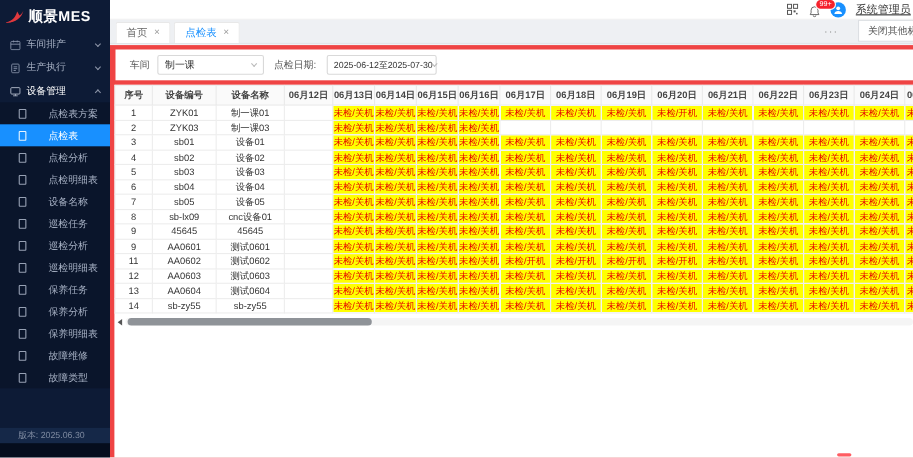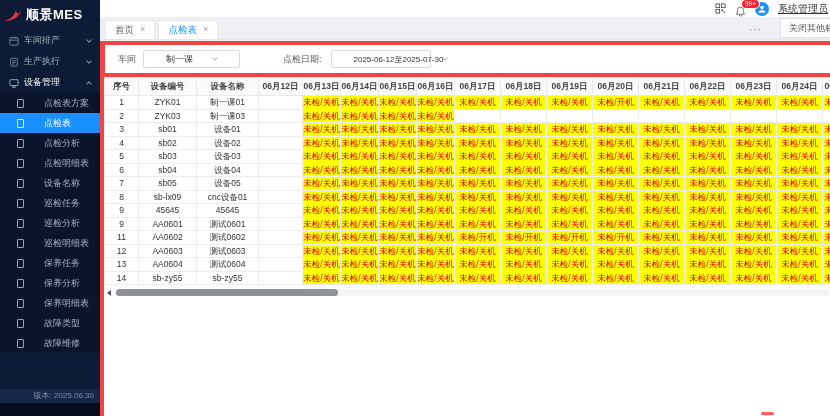--- a/index.html
+++ b/index.html
@@ -17,21 +17,21 @@
   .p-icon { width:10px; height:10px; flex:0 0 auto; opacity:.85; }
   .chev { width:4px; height:4px; border-right:1px solid #8a93a6; border-bottom:1px solid #8a93a6;
           transform:rotate(45deg); margin-left:auto; margin-top:-2px; }
   .chev.up { transform:rotate(-135deg); margin-top:2px; }
   .submenu { background:#0a152b; }
   .sub-item { height:20px; display:flex; align-items:center; gap:20px; padding-left:17px;
               color:#a6b0c3; font-size:9px; cursor:pointer; }
   .sub-item.active { background:var(--accent,#1890ff); color:#fff; }
   .doc-icon { width:7px; height:9px; border:1px solid currentColor; border-radius:1px; flex:0 0 auto; opacity:.9; }
   .version-bar { position:absolute; left:0; right:0; bottom:13px; height:14px; background:#152848;
-                 color:#7e8aa0; font-size:8px; line-height:14px; text-align:right; padding-right:6px; }
+                 color:#7e8aa0; font-size:8px; line-height:14px; text-align:right; padding-right:23px; }
   .bottom-strip { position:absolute; left:0; right:0; bottom:0; height:13px; background:#050d1d; }
 
   
   .main { position:absolute; left:100px; top:0; right:0; bottom:0; }
   .topbar { height:18px; background:#fff; display:flex; align-items:center; justify-content:flex-end;
             gap:9px; border-bottom:1px solid #f0f0f0; padding-right:2px; }
   .tb-icon { width:11px; height:11px; }
   .bell-wrap { position:relative; width:11px; height:11px; }
   .badge { position:absolute; top:-4px; left:6px; background:var(--badge,#f5222d); color:#fff;
            font-size:6.5px; line-height:8px; padding:0 3px; border-radius:6px; border:1px solid #fff; white-space:nowrap; }
@@ -50,21 +50,21 @@
   .tab-more { position:absolute; right:68px; bottom:4px; font-size:10px; color:#888; letter-spacing:1px; cursor:pointer; }
   .close-others { position:absolute; left:calc(100% - 50px); bottom:1px; height:20px; line-height:18px;
                   background:#fff; border:1px solid #dcdfe3; font-size:9px; color:#555;
                   padding:0 8px; white-space:nowrap; cursor:pointer; }
 
   .content { position:absolute; top:41px; left:0; right:0; bottom:0; background:#ef4444; }
   .filter-card { margin:4px 0 0 5px; height:28px; background:#fff; display:flex; align-items:center;
                  gap:7px; padding-left:13px; }
   .f-label { font-size:9px; color:#555; white-space:nowrap; }
   .select-box { width:97px; height:18px; border:1px solid #d9d9d9; border-radius:2px; background:#fff;
-                display:flex; align-items:center; justify-content:space-between; padding:0 22px;
+                display:flex; align-items:center; justify-content:space-between; padding:0 6px;
                 font-size:9px; color:#333; cursor:pointer; white-space:nowrap; }
   .date-box { width:100px; font-size:8px; margin-left:2px; }
   .sel-chev { width:4px; height:4px; border-right:1px solid #bbb; border-bottom:1px solid #bbb;
               transform:rotate(45deg); margin-top:-2px; flex:0 0 auto; }
 
   .table-card { position:absolute; top:36px; left:4px; right:0; bottom:0; background:#fff; overflow:hidden; }
   table { border-collapse:collapse; table-layout:fixed; width:758px; }
   th { background:#fafafa; border:1px solid #e9e9e9; height:18px; font-size:8.5px; font-weight:bold;
        color:#444; padding:0; white-space:nowrap; overflow:hidden; }
   td { border:1px solid #ededed; height:13.5px; font-size:8.5px; color:#333; text-align:center;
@@ -163,25 +163,25 @@
       <div class="sub-item">
         <span class="doc-icon"></span>
         <span>保养分析</span>
       </div>
       <div class="sub-item">
         <span class="doc-icon"></span>
         <span>保养明细表</span>
       </div>
       <div class="sub-item">
         <span class="doc-icon"></span>
+        <span>故障维修</span>
+      </div>
+      <div class="sub-item">
+        <span class="doc-icon"></span>
         <span>故障类型</span>
-      </div>
-      <div class="sub-item">
-        <span class="doc-icon"></span>
-        <span>故障维修</span>
       </div>
     </div>
 
   <div class="version-bar">版本: 2025.06.30</div>
   <div class="bottom-strip"></div>
 </div>
 
 <div class="main">
 
   <div class="topbar">
@@ -222,21 +222,21 @@
   </div>
 
   <div class="content">
 
     <div class="filter-card">
       <span class="f-label">车间</span>
       <div class="select-box">
         <span>制一课</span>
         <span class="sel-chev"></span>
       </div>
-      <span class="f-label" style="margin-left:36px">点检日期:</span>
+      <span class="f-label" style="margin-left:2px">点检日期:</span>
       <div class="select-box date-box">
         <span>2025-06-12至2025-07-30</span>
         <span class="sel-chev"></span>
       </div>
     </div>
 
     <div class="table-card">
       <table>
         <colgroup>
             <col style="width: 34px;">

